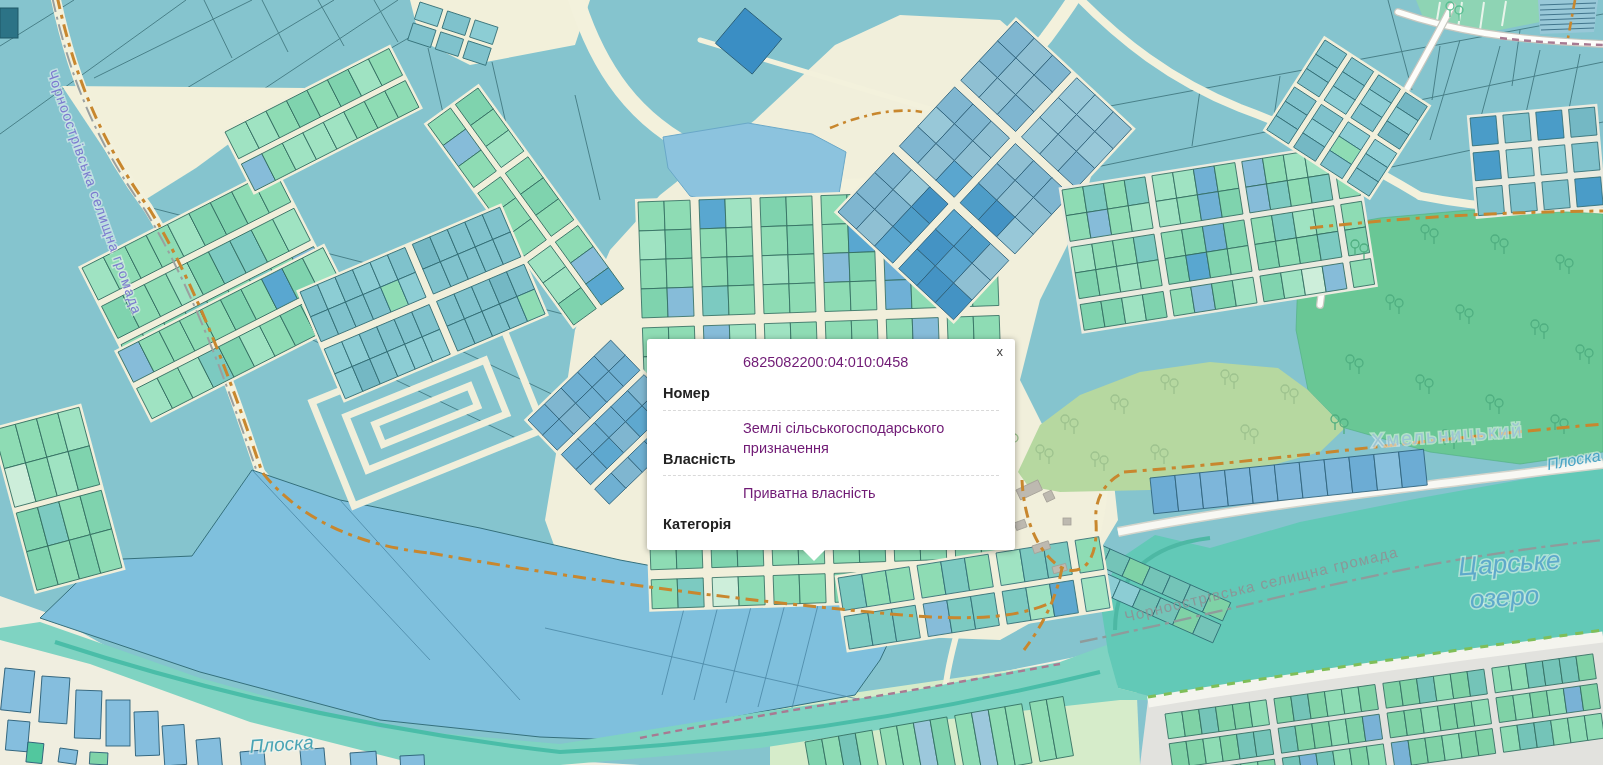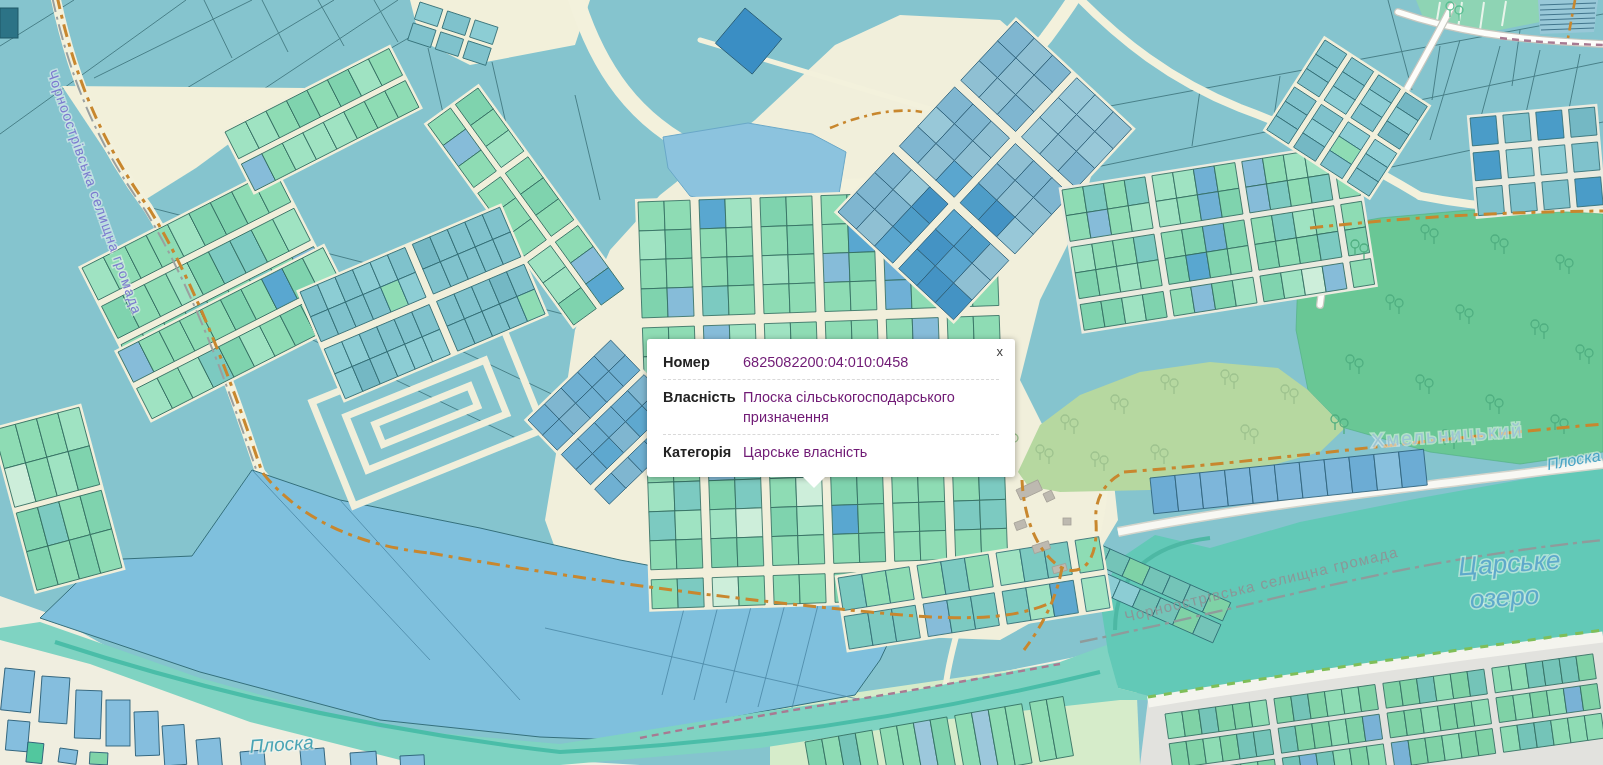--- a/index.html
+++ b/index.html
@@ -5,21 +5,21 @@
   html,body{margin:0;padding:0;background:#dfe6e8;font-family:"Liberation Sans",sans-serif;}
   .stage{position:relative;width:1603px;height:765px;overflow:hidden;background:#85c4ce;}
   .stage svg{position:absolute;left:0;top:0;display:block;}
   
   .popup{position:absolute;left:647px;top:339px;width:336px;background:#ffffff;border-radius:3px;
          box-shadow:0 1px 6px rgba(0,0,0,.35);padding:6px 16px 9px;font-size:14.5px;color:#333;z-index:5;}
   .popup:after{content:"";position:absolute;left:156px;bottom:-11px;width:0;height:0;
          border-left:11px solid transparent;border-right:11px solid transparent;border-top:11px solid #fff;}
   .prow{display:flex;padding:7px 0 6px;line-height:1.42;}
   .prow + .prow{border-top:1px dashed #d9d9d9;}
-  .plbl{flex:0 0 80px;font-weight:bold;color:#222;}
+  .plbl{flex:0 0 80px;font-weight:bold;color:#222;margin-top:31px;}
   .pval{flex:1;color:#701a75;}
   .pclose{position:absolute;top:3px;right:9px;font-size:13px;color:#444;cursor:pointer;line-height:1;padding:3px;}
   text{font-family:"Liberation Sans",sans-serif;}
   .halo{paint-order:stroke;stroke:#eef6f2;stroke-opacity:.55;stroke-width:3px;}
 </style>
 </head>
 <body>
 
 <div class="stage">
 <svg viewBox="0 0 1603 765" width="1603" height="765" xmlns="http://www.w3.org/2000/svg">
@@ -920,20 +920,20 @@
 </svg>
 
 <div class="popup">
   <span class="pclose">x</span>
   <div class="prow">
     <div class="plbl">Номер</div>
     <div class="pval">6825082200:04:010:0458</div>
   </div>
   <div class="prow">
     <div class="plbl">Власність</div>
-    <div class="pval">Плоска сільськогосподарського призначення</div>
+    <div class="pval">Землі сільськогосподарського призначення</div>
   </div>
   <div class="prow">
     <div class="plbl">Категорія</div>
-    <div class="pval">Царське власність</div>
+    <div class="pval">Приватна власність</div>
   </div>
 </div>
 </div>
 
 </body></html>

